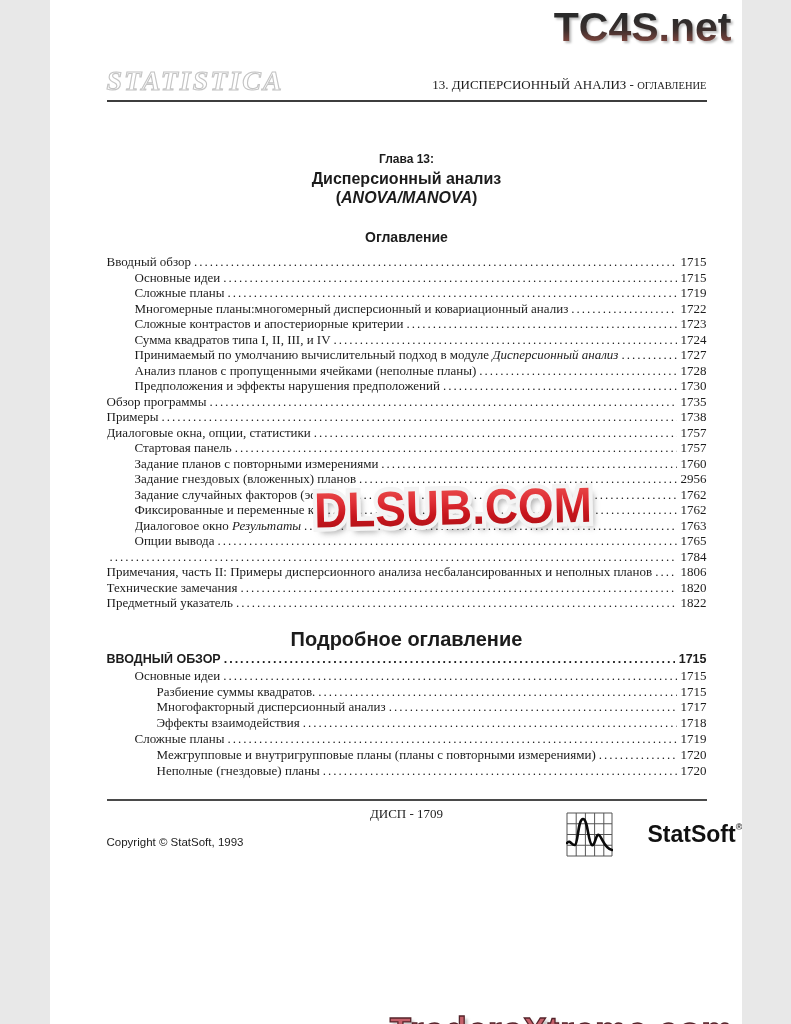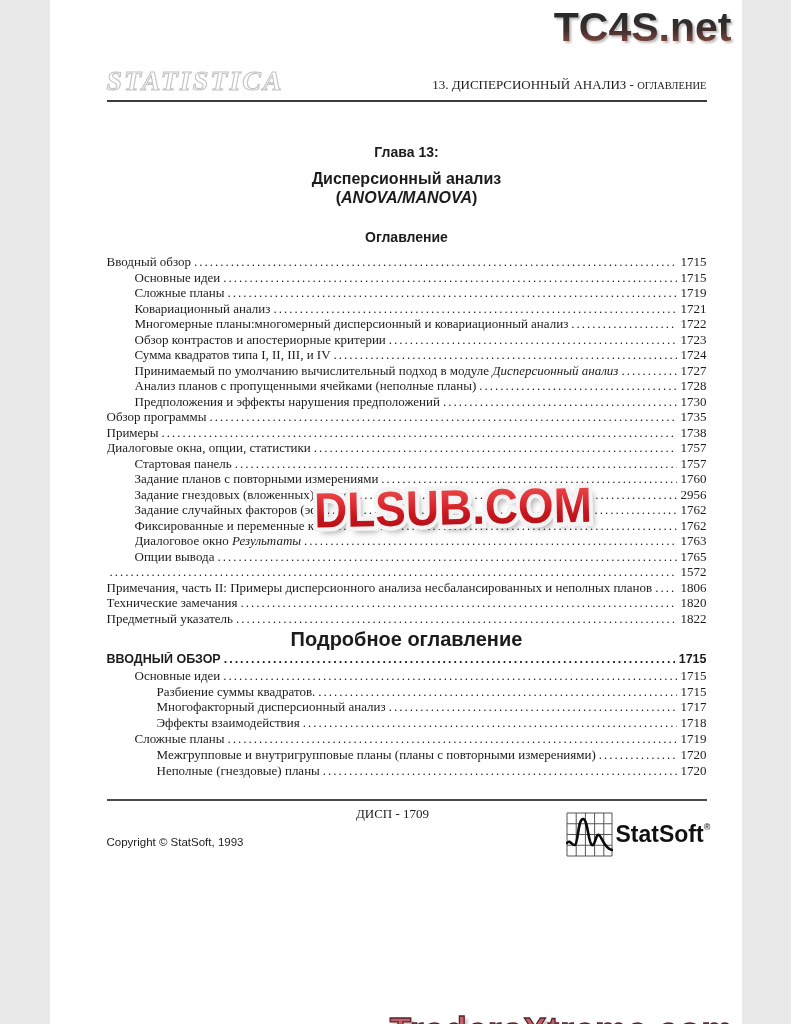--- a/index.html
+++ b/index.html
@@ -32,21 +32,21 @@
   .statistica{font-family:"Liberation Serif",serif;font-style:italic;font-weight:bold;
     font-size:28px;letter-spacing:2px;color:transparent;-webkit-text-stroke:1.1px #c4c4c4;
     line-height:30px;}
   .hdr-right{font-size:13px;padding-bottom:3px;white-space:nowrap;}
   .hdr-right .small{font-size:10.5px;}
   .hdr-rule{position:absolute;left:57px;top:100px;width:600px;height:2px;background:#3d3d3d;}
 
   
   .ctr{position:absolute;left:57px;width:600px;text-align:center;
        font-family:"Liberation Sans",sans-serif;font-weight:bold;}
-  .chap-label{top:144px;font-size:14px;}
+  .chap-label{top:152px;font-size:12px;}
   .chap-title{top:169px;font-size:16px;line-height:19px;}
   .it{font-style:italic;}
   .toc-head1{top:229px;font-size:14px;}
   .toc-head2{top:628px;font-size:20px;}
 
   
   .toc{position:absolute;left:57px;width:600px;font-size:13px;}
   .toc1{top:254px;}
   .toc2{top:652px;}
   .toc-row{display:flex;align-items:baseline;height:15.5px;line-height:15.5px;}
@@ -55,24 +55,24 @@
   .toc-row.lvl2{padding-left:50px;}
   .toc-row.bold{font-family:"Liberation Sans",sans-serif;font-weight:bold;font-size:12.5px;}
   .toc-text{white-space:nowrap;flex:0 1 auto;overflow:hidden;}
   .leader{flex:1 1 0;overflow:hidden;white-space:nowrap;margin:0 1px 0 3px;min-width:8px;}
   .leader::after{content:"...................................................................................................................................................................................................................";
     letter-spacing:2px;}
   .pnum{white-space:nowrap;padding-left:3px;}
 
   
   .foot-rule{position:absolute;left:57px;top:799px;width:600px;height:2px;background:#4a4a4a;}
-  .disp{position:absolute;left:43px;top:806px;width:600px;text-align:center;font-size:13px;}
+  .disp{position:absolute;left:57px;top:806px;width:600px;text-align:center;font-size:13px;}
   .copyright{position:absolute;left:57px;top:836px;
     font-family:"Liberation Sans",sans-serif;font-size:11.5px;}
-  .statsoft{position:absolute;left:516px;top:812px;display:flex;align-items:center;}
+  .statsoft{position:absolute;left:516px;top:812px;display:flex;align-items:center;gap:32px;}
   .statsoft svg{display:block;}
   .statsoft-name{font-family:"Liberation Sans",sans-serif;font-weight:bold;font-size:23px;
     color:#111;margin-left:3px;letter-spacing:0;}
   .statsoft-reg{font-size:9px;vertical-align:12px;color:#333;}
 </style>
 </head>
 <body>
 
 <div class="page">
 
@@ -101,31 +101,26 @@
         <span class="toc-text"><span>Основные идеи</span></span>
         <span class="leader"></span>
         <span class="pnum">1715</span>
       </div>
       <div class="toc-row lvl1">
         <span class="toc-text"><span>Сложные планы</span></span>
         <span class="leader"></span>
         <span class="pnum">1719</span>
       </div>
       <div class="toc-row lvl1">
-        <span class="toc-text"><span>Ковариационный анализ</span></span>
-        <span class="leader"></span>
-        <span class="pnum">1721</span>
-      </div>
-      <div class="toc-row lvl1">
         <span class="toc-text"><span>Многомерные планы:многомерный дисперсионный и ковариационный анализ</span></span>
         <span class="leader"></span>
         <span class="pnum">1722</span>
       </div>
       <div class="toc-row lvl1">
-        <span class="toc-text"><span>Обзор контрастов и апостериорные критерии</span></span>
+        <span class="toc-text"><span>Сложные контрастов и апостериорные критерии</span></span>
         <span class="leader"></span>
         <span class="pnum">1723</span>
       </div>
       <div class="toc-row lvl1">
         <span class="toc-text"><span>Сумма квадратов типа I, II, III, и IV</span></span>
         <span class="leader"></span>
         <span class="pnum">1724</span>
       </div>
       <div class="toc-row lvl1">
         <span class="toc-text"><span>Принимаемый по умолчанию вычислительный подход в модуле </span><span class="it">Дисперсионный анализ</span></span>
@@ -187,21 +182,21 @@
         <span class="leader"></span>
         <span class="pnum">1763</span>
       </div>
       <div class="toc-row lvl1">
         <span class="toc-text"><span>Опции вывода</span></span>
         <span class="leader"></span>
         <span class="pnum">1765</span>
       </div>
       <div class="toc-row lvl0">
         <span class="leader"></span>
-        <span class="pnum">1572</span>
+        <span class="pnum">1784</span>
       </div>
       <div class="toc-row lvl0">
         <span class="toc-text"><span>Примечания, часть II: Примеры дисперсионного анализа несбалансированных и неполных планов</span></span>
         <span class="leader"></span>
         <span class="pnum">1806</span>
       </div>
       <div class="toc-row lvl0">
         <span class="toc-text"><span>Технические замечания</span></span>
         <span class="leader"></span>
         <span class="pnum">1820</span>

